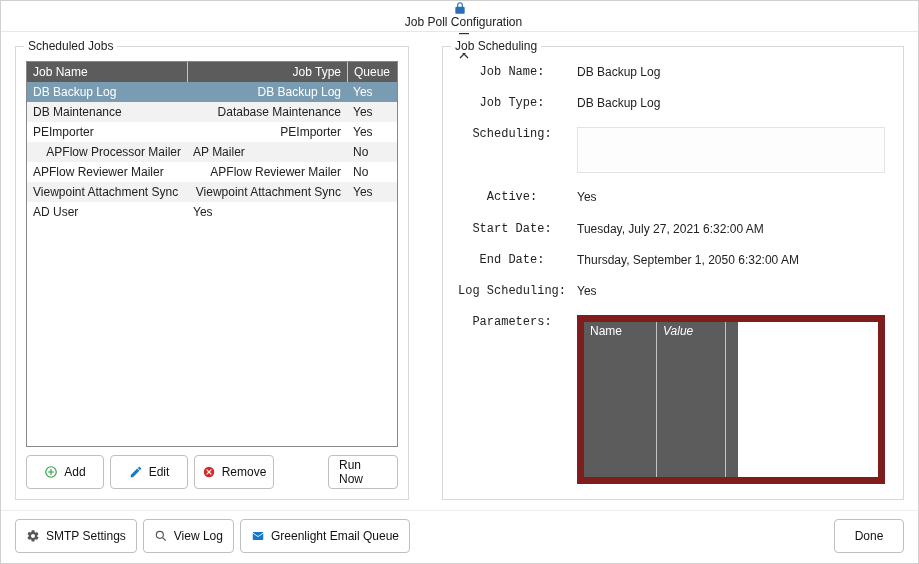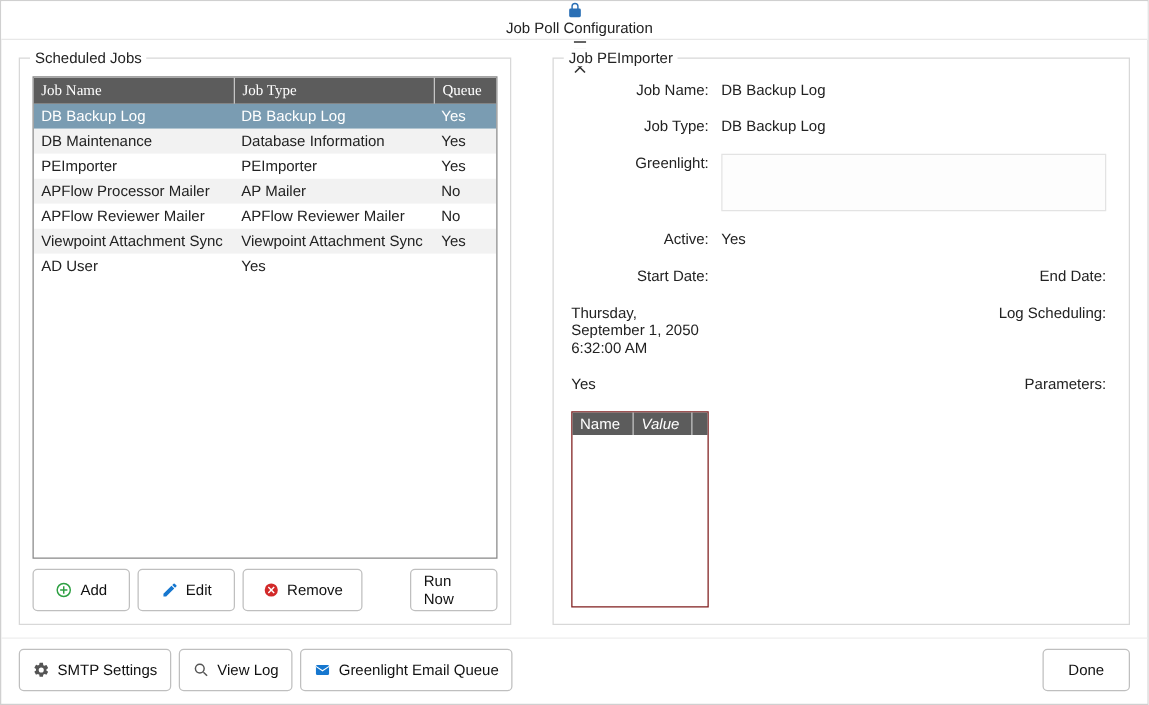--- a/index.html
+++ b/index.html
@@ -93,21 +93,20 @@
     border: 1px solid #888;
     background: #fff;
     display: flex;
     flex-direction: column;
     overflow: hidden;
   }
   .grid-header {
     display: flex;
     background: #5c5c5c;
     color: #fff;
-    font-family: Liberation Serif, serif;
   }
   .grid-header .col {
     padding: 3px 6px;
     box-sizing: border-box;
     border-left: 1px solid #c5c5c5;
     white-space: nowrap;
   }
   .grid-header .col:first-child { border-left: none; }
   .grid-rows { flex:1; overflow:auto; }
   .grid-row {
@@ -117,21 +116,21 @@
   .grid-row:nth-child(even) { background: #f2f2f2; }
   .grid-row.selected { background: #7a9cb2; color: #fff; }
   .grid-row .col {
     padding: 3px 6px;
     box-sizing: border-box;
     white-space: nowrap;
     overflow: hidden;
     text-overflow: ellipsis;
   }
   .c-name { width: 160px; }
-  .c-type { width: 160px; flex:1; min-width:0;}
+  .c-type { width: 160px; flex:1; min-width:0;text-align:right;}
   .c-active { width: 50px; }
 
   
   .actions-row {
     display: flex;
     gap: 6px;
     margin-top: 8px;
   }
   .btn {
     border: 1px solid #bfbfbf;
@@ -140,52 +139,53 @@
     padding: 16px 10px;
     display: inline-flex;
     align-items: center;
     gap: 6px;
     cursor: pointer;
     height: 26px;
     box-sizing: border-box;
     color: #111;
   }
   .btn.w78 { width: 78px; justify-content: center; }
-  .btn.w86 { width: 96px; justify-content: center; }
+  .btn.w86 { width: 80px; justify-content: center; }
   .actions-row .spacer { flex:1; }
 
   
   .info-grid {
     display: grid;
     grid-template-columns: 110px 1fr;
     column-gap: 10px;
     row-gap: 10px;
     align-items: start;
     padding: 2px 8px 0 4px;
     flex:1;
     min-height:0;
   }
   .info-label {
-    text-align: right;
+    text-align: center;
     padding-top: 2px;
+    font-family: Liberation Mono, monospace;
   }
   .info-value { padding-top: 2px; }
   .desc-box {
     height: 46px;
     border: 1px solid #e3e3e3;
     background: #fdfdfd;
     width: 100%;
     box-sizing: border-box;
   }
 
   .param-grid {
-    border: 1px solid #7f1d1d;
+    border: 7px solid #7f1d1d;
     height: 155px;
     display: flex;
-    flex-direction: column;
+    flex-direction: row;
   }
   .param-header {
     display: flex;
     background: #5c5c5c;
     color: #fff;
   }
   .param-header .col {
     padding: 2px 6px;
     border-left: 1px solid #c5c5c5;
   }
@@ -254,21 +254,21 @@
             <div class="col c-active">Queue</div>
           </div>
           <div class="grid-rows" id="job-rows">
               <div class="grid-row selected">
                 <div class="col c-name">DB Backup Log</div>
                 <div class="col c-type">DB Backup Log</div>
                 <div class="col c-active">Yes</div>
               </div>
               <div class="grid-row">
                 <div class="col c-name">DB Maintenance</div>
-                <div class="col c-type">Database Information</div>
+                <div class="col c-type">Database Maintenance</div>
                 <div class="col c-active">Yes</div>
               </div>
               <div class="grid-row">
                 <div class="col c-name">PEImporter</div>
                 <div class="col c-type">PEImporter</div>
                 <div class="col c-active">Yes</div>
               </div>
               <div class="grid-row">
                 <div class="col c-type">APFlow Processor Mailer</div>
                 <div class="col c-name">AP Mailer</div>
@@ -319,38 +319,39 @@
             <span>Remove</span>
           </div>
           <span class="spacer"></span>
           <div class="btn" style="width:70px; justify-content:flex-end;">
             <span>Run Now</span>
           </div>
         </div>
       </div>
 
       <div class="groupbox right-panel">
-        <span class="legend">Job PEImporter</span>
+        <span class="legend">Job Scheduling</span>
 
         <div class="info-grid">
           <div class="info-label">Job Name:</div>
           <div class="info-value">DB Backup Log</div>
 
           <div class="info-label">Job Type:</div>
           <div class="info-value">DB Backup Log</div>
 
-          <div class="info-label">Greenlight:</div>
+          <div class="info-label">Scheduling:</div>
           <div class="info-value">
             <div class="desc-box"></div>
           </div>
 
           <div class="info-label">Active:</div>
           <div class="info-value">Yes</div>
 
           <div class="info-label">Start Date:</div>
+          <div class="info-value">Tuesday, July 27, 2021 6:32:00 AM</div>
 
           <div class="info-label">End Date:</div>
           <div class="info-value">Thursday, September 1, 2050 6:32:00 AM</div>
 
           <div class="info-label">Log Scheduling:</div>
           <div class="info-value">Yes</div>
 
           <div class="info-label">Parameters:</div>
           <div class="info-value">
             <div class="param-grid">

